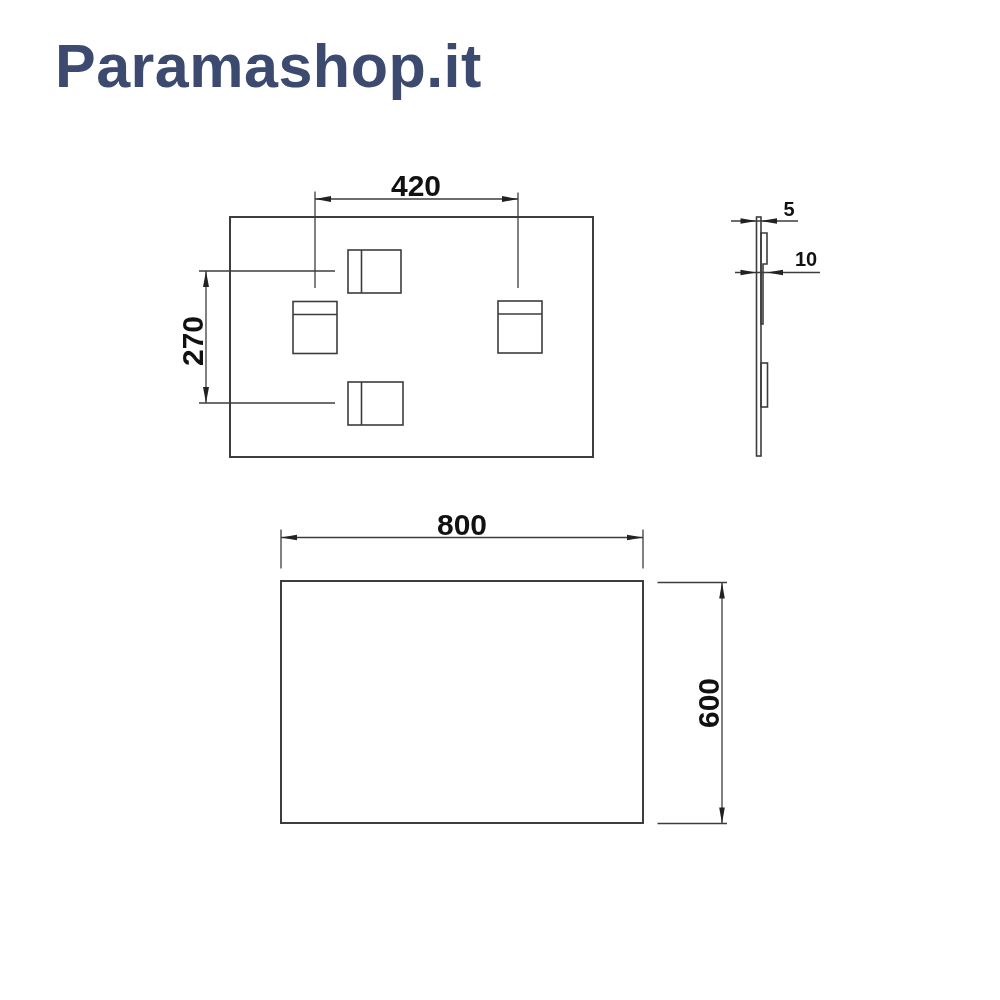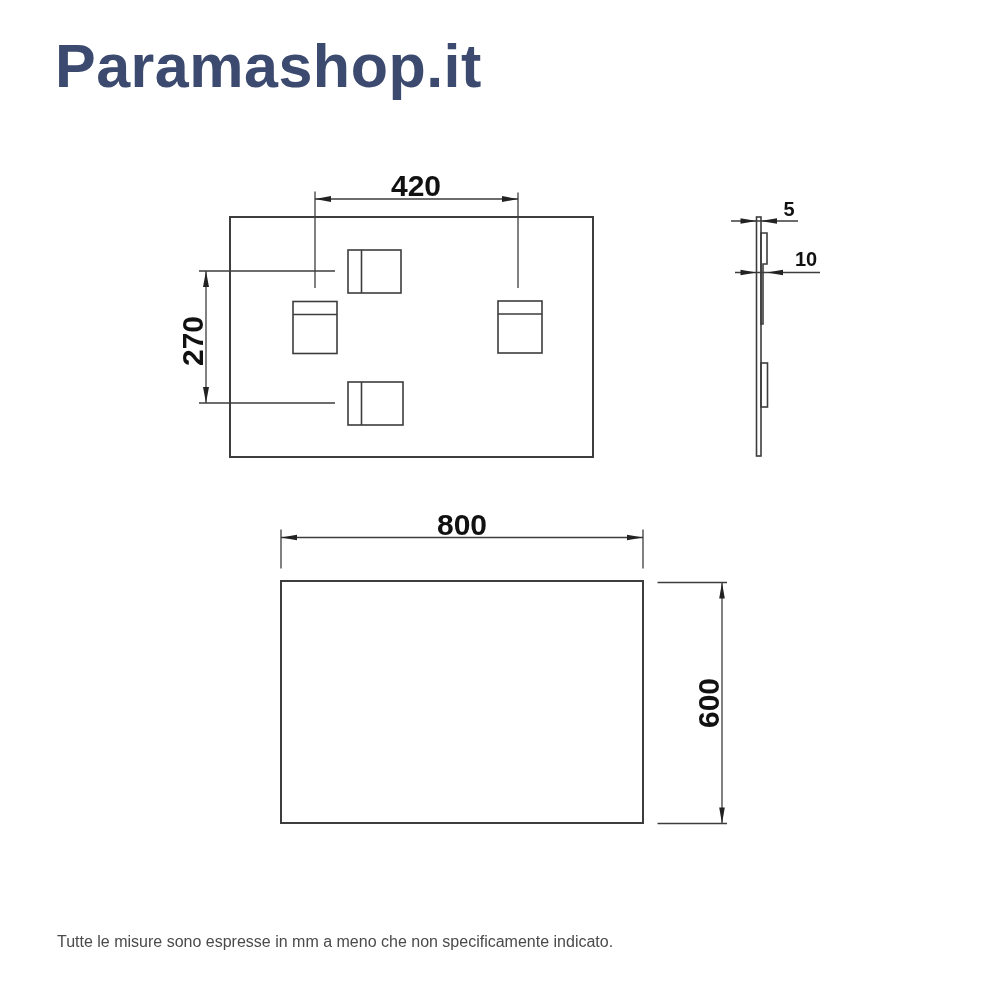--- a/index.html
+++ b/index.html
@@ -144,16 +144,15 @@
         <line class="dimline" x1="657.5" y1="823.5" x2="727" y2="823.5"></line>
         <line class="dimline" x1="722" y1="582.5" x2="722" y2="823.5"></line>
         <polygon class="arrow" points="722,582.5 719.2,598.5 724.8,598.5"></polygon>
         <polygon class="arrow" points="722,823.5 719.2,807.5 724.8,807.5"></polygon>
         <text class="dimtext" transform="translate(718.5,703) rotate(-90)" text-anchor="middle">600</text>
       </g>
     </g>
   </svg>
 
   <div class="footer">
-    <div>Tutte le misure sono espresse in mm a meno che non specificamente indicato.</div>
   </div>
 
 </div>
 
 </body></html>

